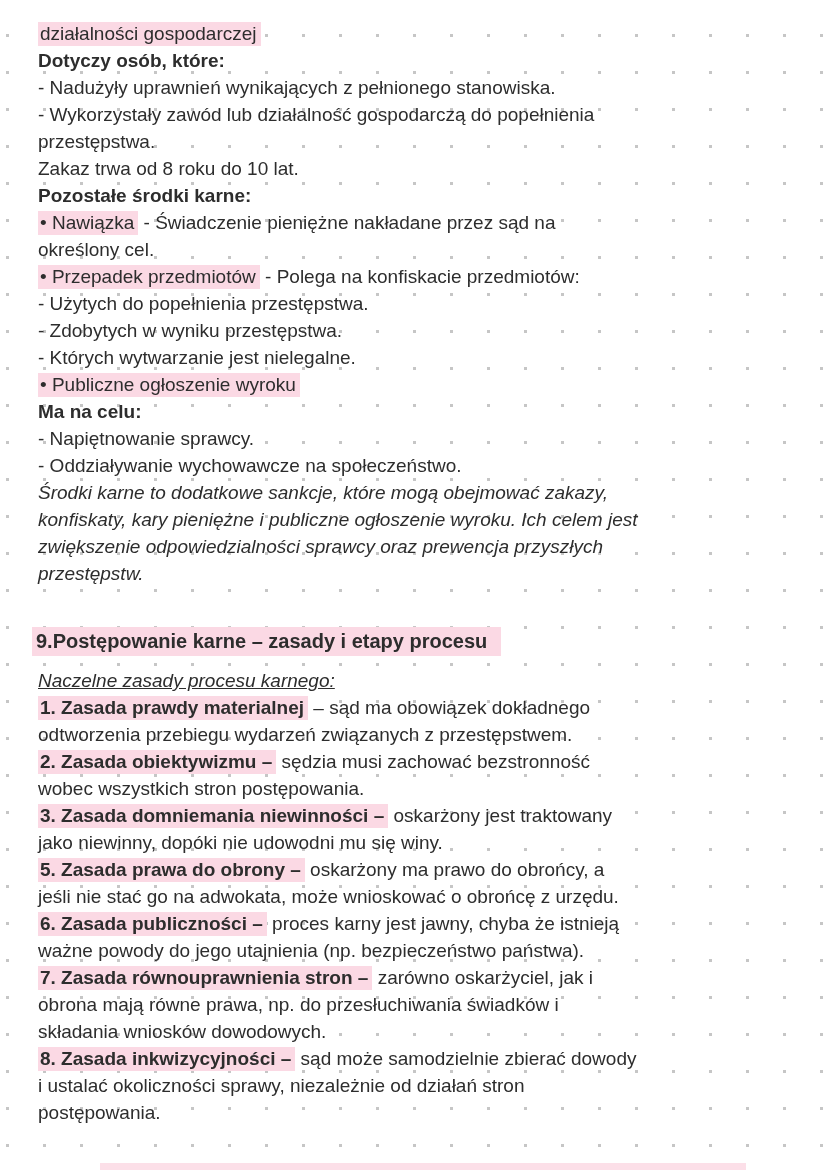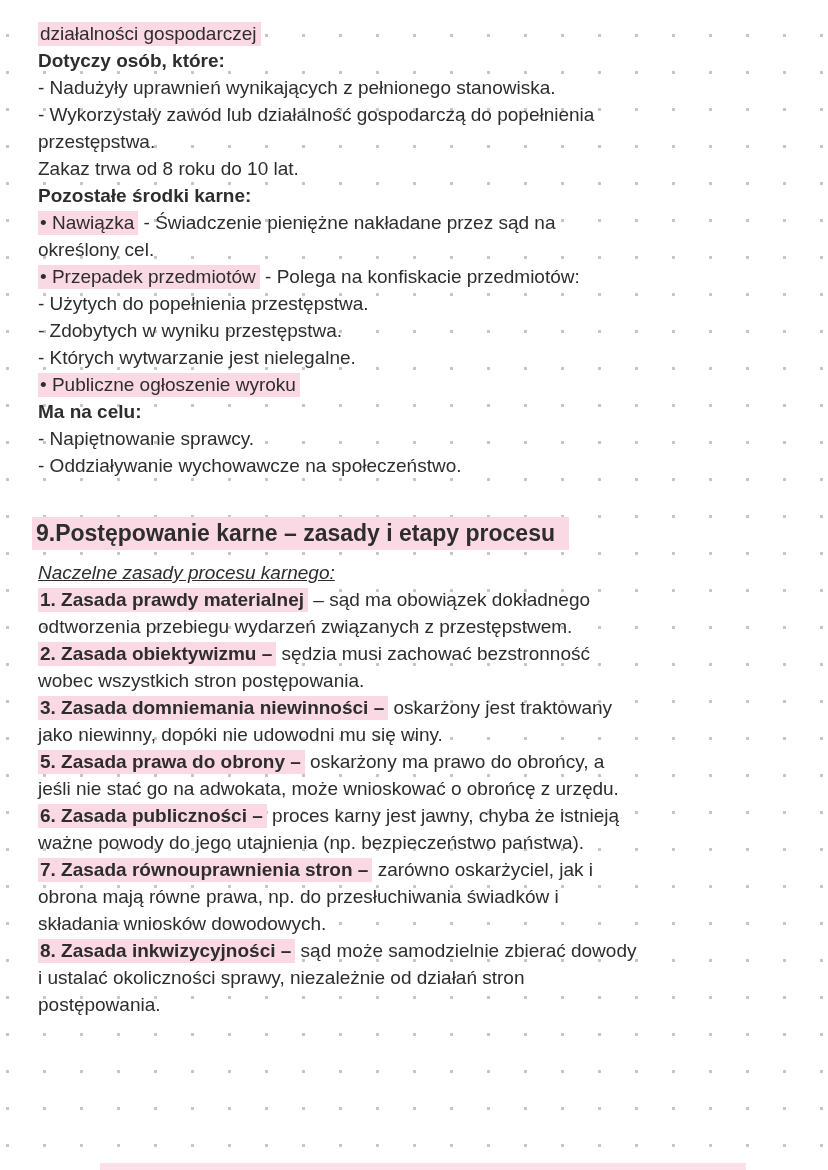--- a/index.html
+++ b/index.html
@@ -37,21 +37,21 @@
   }
   .seg.bold-highlight {
     font-weight: bold;
     background: #fbd9e4;
     padding: 1px 4px 2px 2px;
     box-decoration-break: clone;
     -webkit-box-decoration-break: clone;
   }
   h2.block.heading {
     margin: 38px 0 10px 0;
-    font-size: 23px;
+    font-size: 20px;
     line-height: 32px;
     font-weight: bold;
   }
   h2.block.heading .seg {
     background: #fbd9e4;
     padding: 3px 14px 4px 4px;
     margin-left: -6px;
   }
   .bottom-sliver {
     position: absolute;
@@ -75,20 +75,21 @@
     <p class="block line"><span class="seg bold">Pozostałe środki karne:</span></p>
     <p class="block line"><span class="seg highlight">• Nawiązka</span><span class="seg normal"> - Świadczenie pieniężne nakładane przez sąd na określony cel.</span></p>
     <p class="block line"><span class="seg highlight">• Przepadek przedmiotów</span><span class="seg normal"> - Polega na konfiskacie przedmiotów:</span></p>
     <p class="block line"><span class="seg normal">- Użytych do popełnienia przestępstwa.</span></p>
     <p class="block line"><span class="seg normal">- Zdobytych w wyniku przestępstwa.</span></p>
     <p class="block line"><span class="seg normal">- Których wytwarzanie jest nielegalne.</span></p>
     <p class="block line"><span class="seg highlight">• Publiczne ogłoszenie wyroku</span></p>
     <p class="block line"><span class="seg bold">Ma na celu:</span></p>
     <p class="block line"><span class="seg normal">- Napiętnowanie sprawcy.</span></p>
     <p class="block line"><span class="seg normal">- Oddziaływanie wychowawcze na społeczeństwo.</span></p>
+    <p class="block line"><span class="seg italic">Środki karne to dodatkowe sankcje, które mogą obejmować zakazy, konfiskaty, kary pieniężne i publiczne ogłoszenie wyroku. Ich celem jest zwiększenie odpowiedzialności sprawcy oraz prewencja przyszłych przestępstw.</span></p>
     <h2 class="block heading"><span class="seg heading-highlight">9.Postępowanie karne – zasady i etapy procesu</span></h2>
     <p class="block line"><span class="seg italic-underline">Naczelne zasady procesu karnego:</span></p>
     <p class="block line"><span class="seg bold-highlight">1. Zasada prawdy materialnej</span><span class="seg normal"> – sąd ma obowiązek dokładnego odtworzenia przebiegu wydarzeń związanych z przestępstwem.</span></p>
     <p class="block line"><span class="seg bold-highlight">2. Zasada obiektywizmu –</span><span class="seg normal"> sędzia musi zachować bezstronność wobec wszystkich stron postępowania.</span></p>
     <p class="block line"><span class="seg bold-highlight">3. Zasada domniemania niewinności –</span><span class="seg normal"> oskarżony jest traktowany jako niewinny, dopóki nie udowodni mu się winy.</span></p>
     <p class="block line"><span class="seg bold-highlight">5. Zasada prawa do obrony –</span><span class="seg normal"> oskarżony ma prawo do obrońcy, a jeśli nie stać go na adwokata, może wnioskować o obrońcę z urzędu.</span></p>
     <p class="block line"><span class="seg bold-highlight">6. Zasada publiczności –</span><span class="seg normal"> proces karny jest jawny, chyba że istnieją ważne powody do jego utajnienia (np. bezpieczeństwo państwa).</span></p>
     <p class="block line"><span class="seg bold-highlight">7. Zasada równouprawnienia stron –</span><span class="seg normal"> zarówno oskarżyciel, jak i obrona mają równe prawa, np. do przesłuchiwania świadków i składania wniosków dowodowych.</span></p>
     <p class="block line"><span class="seg bold-highlight">8. Zasada inkwizycyjności –</span><span class="seg normal"> sąd może samodzielnie zbierać dowody i ustalać okoliczności sprawy, niezależnie od działań stron postępowania.</span></p>
   </div>

